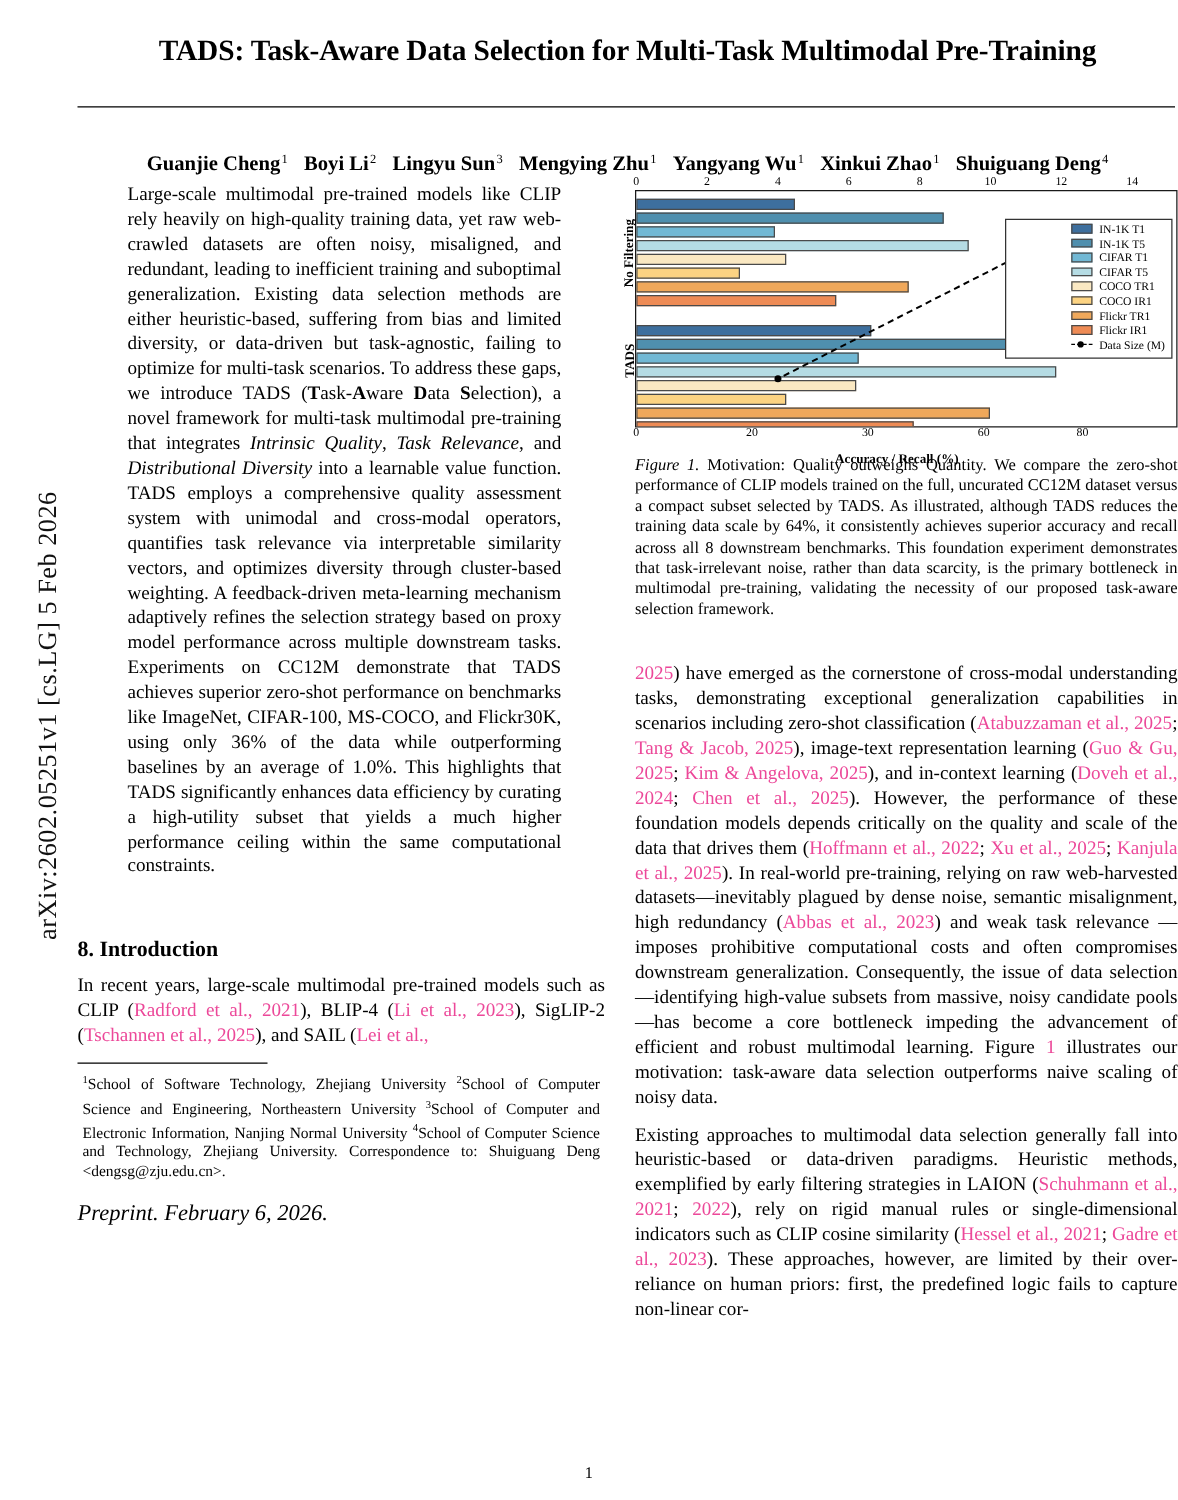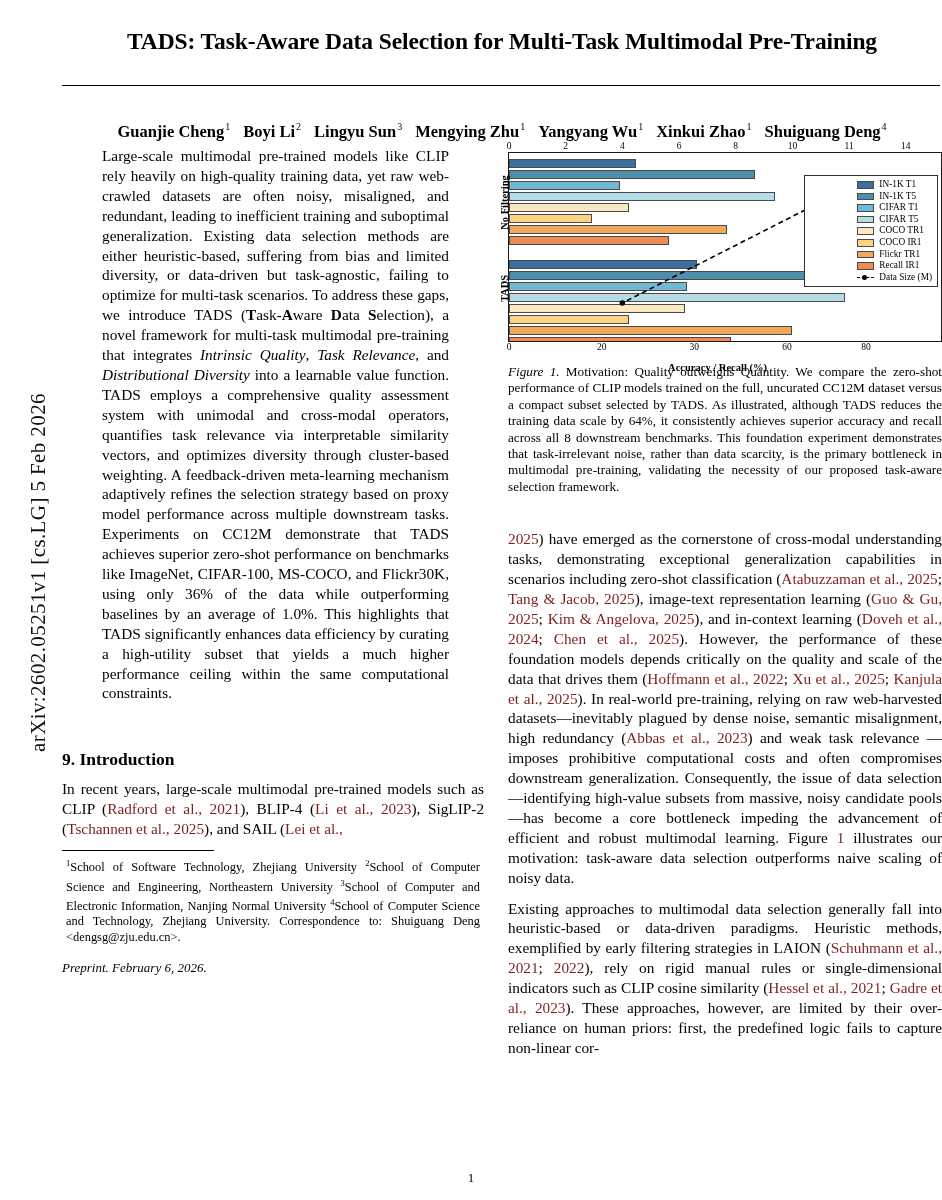--- a/index.html
+++ b/index.html
@@ -70,32 +70,32 @@
   }
   .abstract-body i{font-style:italic;}
   .abstract-body b{font-weight:bold;}
 
   .sec-h{
     font-size:17.5px;font-weight:bold;margin:0 0 9px 0;
   }
   .body-p{
     font-size:15.3px;line-height:19.9px;text-align:justify;margin:0 0 11px 0;
   }
-  .cite{color:#7f1d1d;}
+  .cite{color:#ec4899;}
 
   
   .foot-rule{
     width:152px;height:0;border-top:1px solid #000;margin:6px 0 5px 0;
   }
   .footnote{
     font-size:12.4px;line-height:15.3px;text-align:justify;margin:4px;
   }
   .footnote sup{font-size:8.5px;vertical-align:super;}
   .preprint{
-    font-size:13px;font-style:italic;margin-top:15px;
+    font-size:18px;font-style:italic;margin-top:15px;
   }
 
   
   .figure-box{
     position:relative;width:434px;height:190px;margin:6px 0 0 0;
     border:1.6px solid #1a1a1a;
     background:#fff;
     box-sizing:border-box;
   }
   .fig-toplabel{
@@ -128,21 +128,21 @@
     border:0.9px solid #4a4a4a;
     box-sizing:border-box;
   }
   .legend{
     position:absolute;right:3px;top:22px;
     border:1px solid #333;background:#fff;
     padding:3px 5px 3px 4px;
     font-size:9.3px;line-height:11.6px;
     z-index:5;
   }
-  .leg-row{display:flex;align-items:center;white-space:nowrap;height:11.6px;padding-left:48px;}
+  .leg-row{display:flex;white-space:nowrap;height:11.6px;padding-left:48px;}
   .leg-sw{
     width:17px;height:7.5px;border:0.9px solid #4a4a4a;margin-right:5px;
     box-sizing:border-box;flex:none;
   }
   .leg-line{
     width:17px;height:7.5px;margin-right:5px;position:relative;flex:none;
   }
   .leg-line:before{
     content:"";position:absolute;left:0;top:3.2px;width:17px;height:0;
     border-top:1.4px dashed #000;
@@ -173,21 +173,21 @@
 
   <div class="authors" id="authors"><span>Guanjie Cheng<sup>1</sup></span><span class="auth-sep"></span><span>Boyi Li<sup>2</sup></span><span class="auth-sep"></span><span>Lingyu Sun<sup>3</sup></span><span class="auth-sep"></span><span>Mengying Zhu<sup>1</sup></span><span class="auth-sep"></span><span>Yangyang Wu<sup>1</sup></span><span class="auth-sep"></span><span>Xinkui Zhao<sup>1</sup></span><span class="auth-sep"></span><span>Shuiguang Deng<sup>4</sup></span></div>
 
   <div class="col-left">
     <p class="abstract-body">
       <span>Large-scale multimodal pre-trained models like CLIP rely heavily on high-quality training data, yet raw web-crawled datasets are often noisy, misaligned, and redundant, leading to inefficient training and suboptimal generalization. Existing data selection methods are either heuristic-based, suffering from bias and limited diversity, or data-driven but task-agnostic, failing to optimize for multi-task scenarios. To address these gaps, we introduce TADS (</span><b>T</b><span>ask-</span><b>A</b><span>ware </span><b>D</b><span>ata </span><b>S</b><span>election</span><span>), a novel framework for multi-task multimodal pre-training that integrates </span><i>Intrinsic Quality</i><span>, </span><i>Task Relevance</i><span>, and </span><i>Distributional Diversity</i><span> into a learnable value function. TADS employs a comprehensive quality assessment system with unimodal and cross-modal operators, quantifies task relevance via interpretable similarity vectors, and optimizes diversity through cluster-based weighting. A feedback-driven meta-learning mechanism adaptively refines the selection strategy based on proxy model performance across multiple downstream tasks. Experiments on CC12M demonstrate that TADS achieves superior zero-shot performance on benchmarks like ImageNet, CIFAR-100, MS-COCO, and Flickr30K, using only 36% of the data while outperforming baselines by an average of 1.0%. This highlights that TADS significantly enhances data efficiency by curating a high-utility subset that yields a much higher performance ceiling within the same computational constraints.</span>
     </p>
 
     <div style="height:46px"></div>
 
-    <div class="sec-h">9. Introduction</div>
+    <div class="sec-h">8. Introduction</div>
     <p class="body-p">
       <span>In recent years, large-scale multimodal pre-trained models such as CLIP (</span><span class="cite">Radford et al., 2021</span><span>), BLIP-4 (</span><span class="cite">Li et al., 2023</span><span>), SigLIP-2 (</span><span class="cite">Tschannen et al., 2025</span><span>), and SAIL (</span><span class="cite">Lei et al.,</span>
     </p>
 
     <div class="foot-rule"></div>
     <p class="footnote">
       <sup>1</sup><span>School of Software Technology, Zhejiang University </span><sup>2</sup><span>School of Computer Science and Engineering, Northeastern University </span><sup>3</sup><span>School of Computer and Electronic Information, Nanjing Normal University </span><sup>4</sup><span>School of Computer Science and Technology, Zhejiang University. Correspondence to: Shuiguang Deng &lt;dengsg@zju.edu.cn&gt;.</span>
     </p>
     <p class="preprint">Preprint. February 6, 2026.</p>
   </div>
@@ -195,21 +195,21 @@
   <div class="col-right">
 
     <div class="figure-box">
       <div class="fig-axis-top" id="topaxis">
           <div class="tick-lbl" style="left: 0px; top: 0px;">0</div>
           <div class="tick-lbl" style="left: 56.6842px; top: 0px;">2</div>
           <div class="tick-lbl" style="left: 113.368px; top: 0px;">4</div>
           <div class="tick-lbl" style="left: 170.053px; top: 0px;">6</div>
           <div class="tick-lbl" style="left: 226.737px; top: 0px;">8</div>
           <div class="tick-lbl" style="left: 283.421px; top: 0px;">10</div>
-          <div class="tick-lbl" style="left: 340.105px; top: 0px;">11</div>
+          <div class="tick-lbl" style="left: 340.105px; top: 0px;">12</div>
           <div class="tick-lbl" style="left: 396.789px; top: 0px;">14</div>
         </div>
       <div class="plotarea" id="plotarea">
           <div class="bar" style="top: 6px; width: 127.387px; background: rgb(61, 111, 158);"></div>
           <div class="bar" style="top: 17px; width: 245.51px; background: rgb(79, 143, 174);"></div>
           <div class="bar" style="top: 28px; width: 111.174px; background: rgb(113, 184, 212);"></div>
           <div class="bar" style="top: 39px; width: 266.355px; background: rgb(181, 220, 228);"></div>
           <div class="bar" style="top: 50px; width: 120.439px; background: rgb(250, 232, 194);"></div>
           <div class="bar" style="top: 61px; width: 83.3806px; background: rgb(252, 211, 130);"></div>
           <div class="bar" style="top: 72px; width: 217.716px; background: rgb(240, 168, 90);"></div>
@@ -252,21 +252,21 @@
           <div class="leg-row">
             <span class="leg-sw" style="background: rgb(252, 211, 130);"></span>
             <span>COCO IR1</span>
           </div>
           <div class="leg-row">
             <span class="leg-sw" style="background: rgb(240, 168, 90);"></span>
             <span>Flickr TR1</span>
           </div>
           <div class="leg-row">
             <span class="leg-sw" style="background: rgb(238, 139, 85);"></span>
-            <span>Recall IR1</span>
+            <span>Flickr IR1</span>
           </div>
           <div class="leg-row">
             <span class="leg-line"></span>
             <span>Data Size (M)</span>
           </div>
         </div>
       <div class="fig-axis-bottom" id="botaxis">
           <div class="tick-lbl" style="left: 0px; top: 1px;">0</div>
           <div class="tick-lbl" style="left: 92.6452px; top: 1px;">20</div>
           <div class="tick-lbl" style="left: 185.29px; top: 1px;">30</div>

